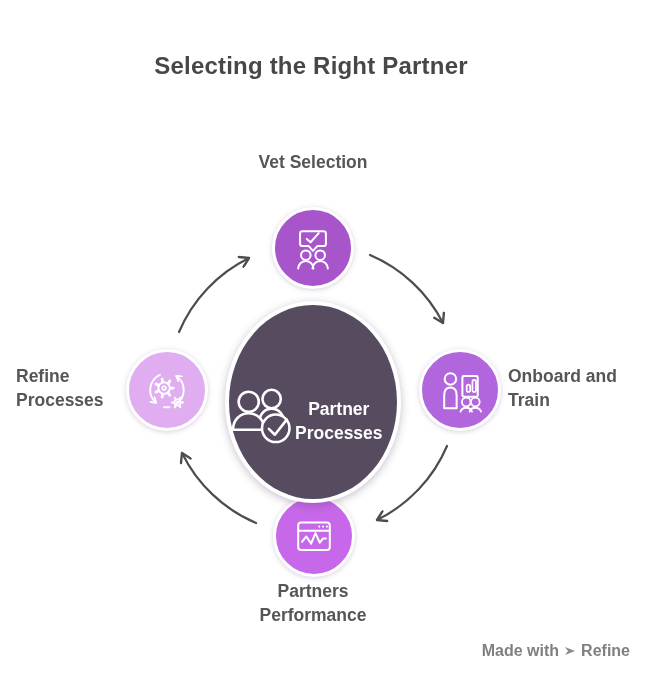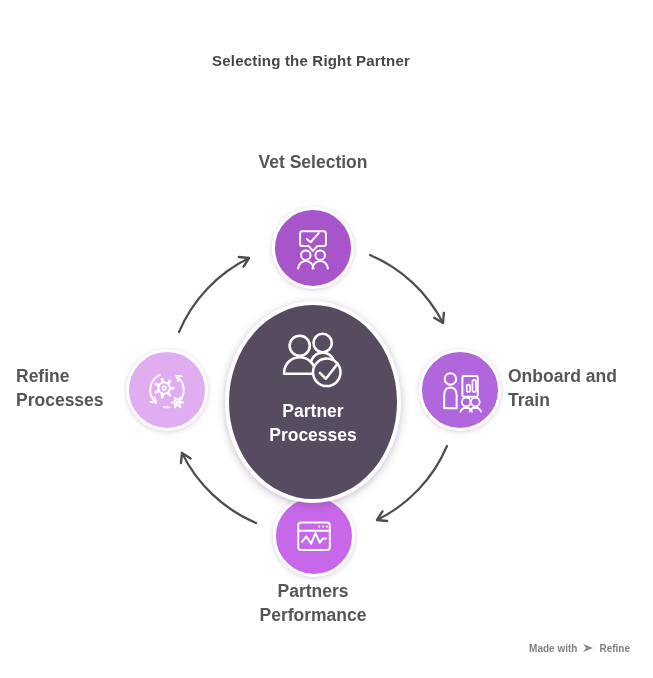--- a/index.html
+++ b/index.html
@@ -1,43 +1,43 @@
 <!DOCTYPE html>
 <html><head>
 <meta charset="utf-8">
 <style>
   * { margin:0; padding:0; box-sizing:border-box; }
   html,body { width:653px; height:678px; background:#fff; }
   .stage { position:relative; width:653px; height:678px; background:#ffffff;
            font-family:"Liberation Sans", sans-serif; overflow:hidden; }
   .title { position:absolute; left:0; top:52px; width:622px; text-align:center;
-           font-size:15px; font-weight:700; color:#474747; letter-spacing:.2px; }
+           font-size:24px; font-weight:700; color:#474747; letter-spacing:.2px; }
   .arrows { position:absolute; left:0; top:0; pointer-events:none; }
   .node { position:absolute; width:76px; height:76px; border-radius:50%;
           border:3px solid #fff; box-sizing:content-box;
           display:flex; align-items:center; justify-content:center;
           box-shadow:0 1px 5px rgba(120,80,150,.28); }
   .node-top    { left:272px; top:207px; }
   .node-right  { left:419px; top:349px; }
   .node-bottom { left:273px; top:495px; }
   .node-left   { left:126px; top:349px; }
   .center-node { position:absolute; left:225px; top:301px; width:168px; height:168px;
                  border-radius:50%; border:4px solid #fff; box-sizing:content-box;
-                 display:flex; flex-direction:column; align-items:center;
+                 display:flex; align-items:center;
                  padding-top:26px; box-shadow:0 2px 9px rgba(80,60,100,.32); }
   .center-text { margin-top:11px; text-align:center; color:#ffffff;
                  font-size:17.5px; font-weight:700; line-height:24px; }
   .label { position:absolute; color:#565656; font-size:17.5px; font-weight:700;
            line-height:24px; }
   .label-top    { left:163px; top:150px; width:300px; text-align:center; }
   .label-bottom { left:163px; top:579px; width:300px; text-align:center; }
   .label-right  { left:508px; top:364px; width:130px; text-align:left; }
   .label-left   { left:16px;  top:364px; width:122px; text-align:left; }
   .watermark { position:absolute; top:642px; right:23px; display:flex;
-               align-items:center; gap:5px; color:#808080; font-size:10px;
+               align-items:center; gap:5px; color:#808080; font-size:16px;
                font-weight:700; }
 </style>
 </head>
 <body>
 
 <div class="stage">
 
   <div class="title">Selecting the Right Partner</div>
 
   <svg class="arrows" width="653" height="678" viewBox="0 0 653 678">

